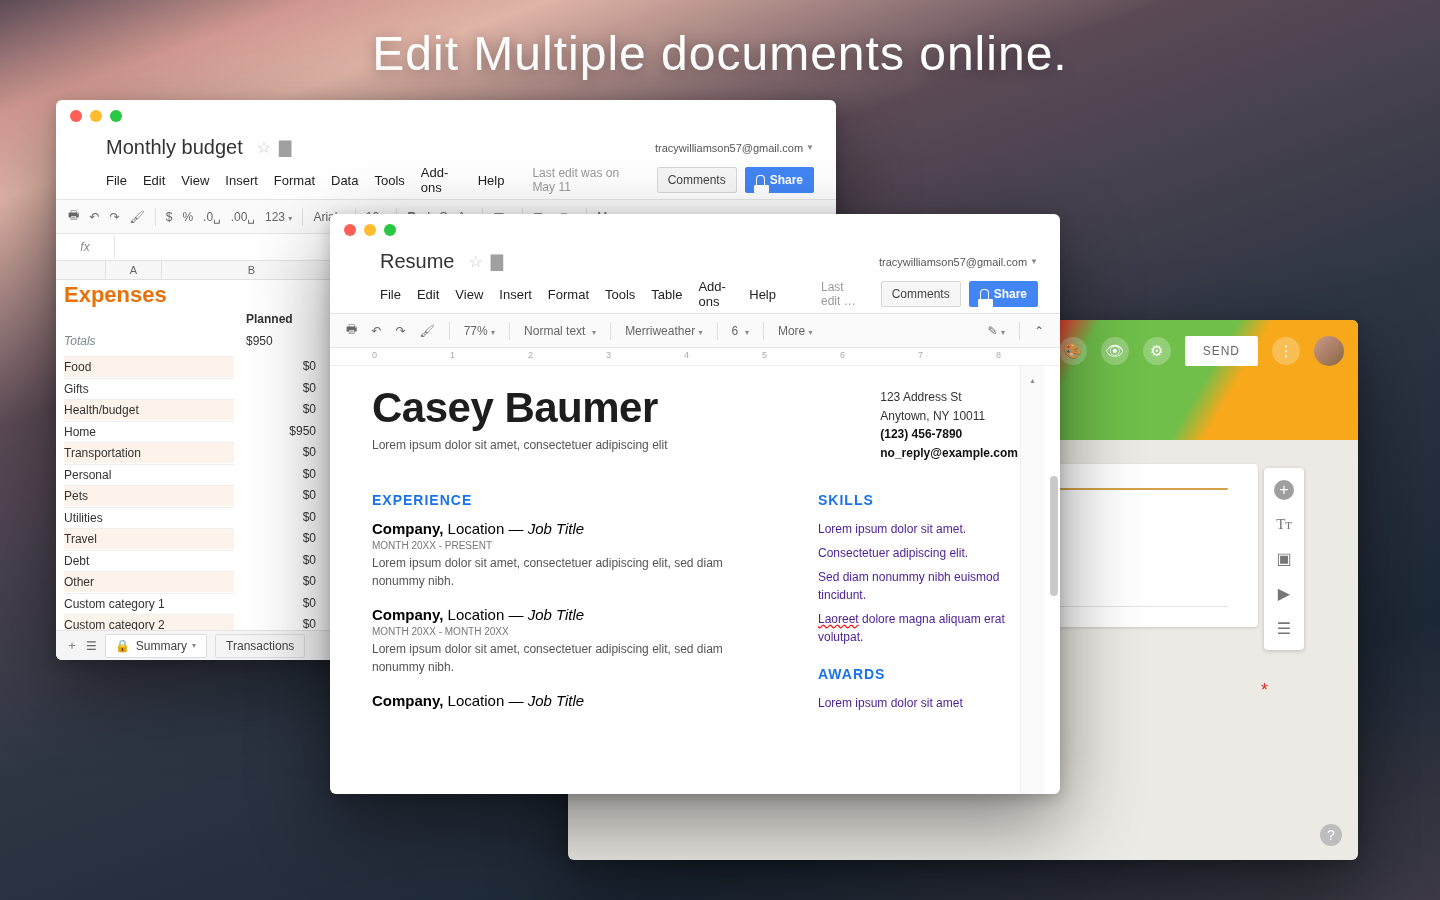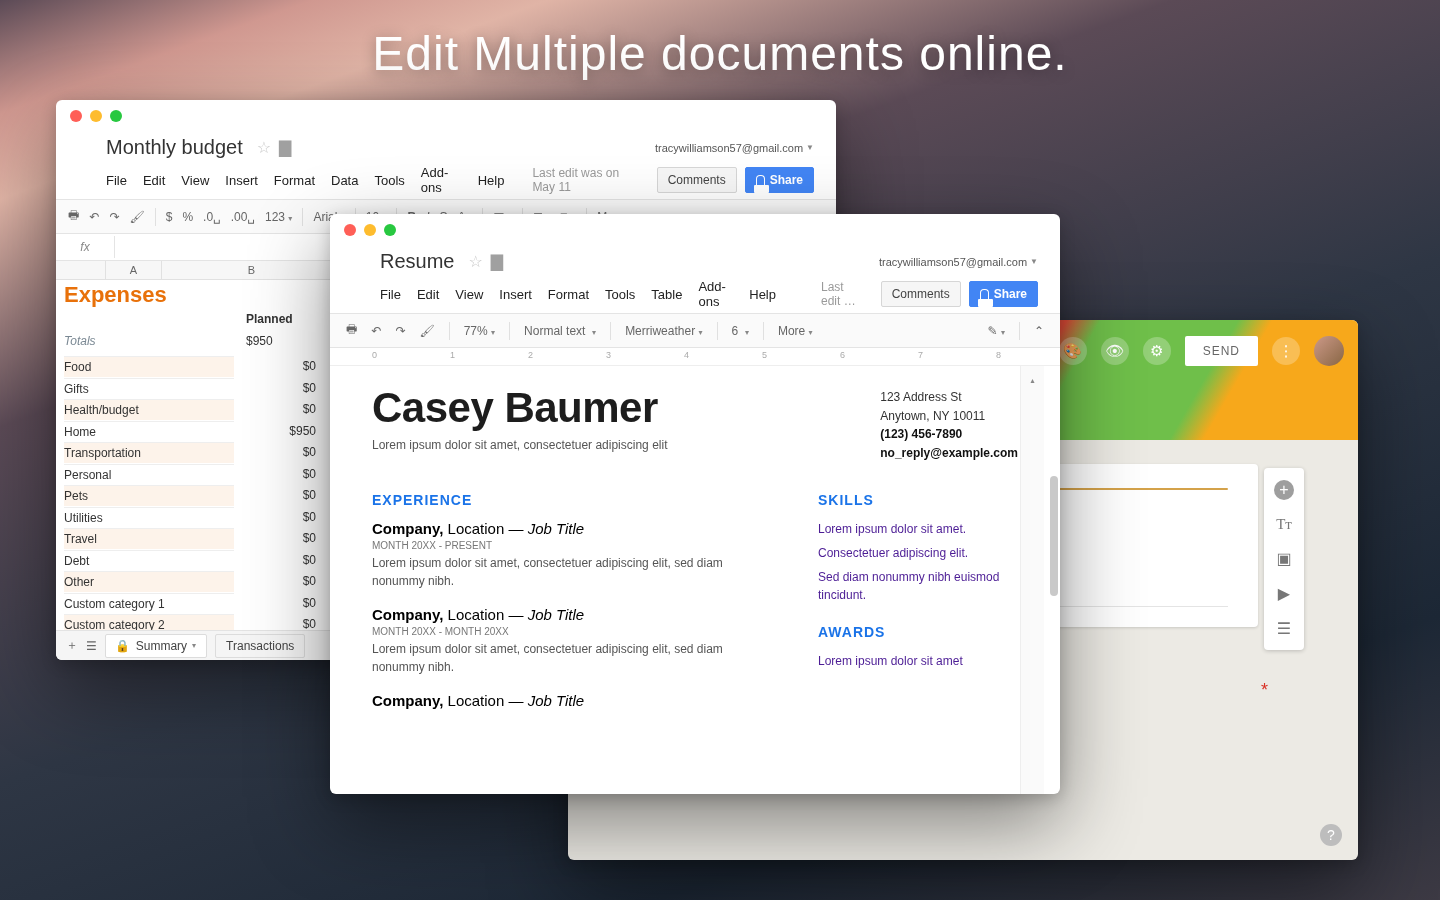--- a/index.html
+++ b/index.html
@@ -319,20 +319,21 @@
           <div class="co"><span>Company,</span><span class="loc"> Location — </span><span class="em">Job Title</span></div>
           <div class="dates">MONTH 20XX - MONTH 20XX</div>
           <p>Lorem ipsum dolor sit amet, consectetuer adipiscing elit, sed diam nonummy nibh.</p>
           <div class="co"><span>Company,</span><span class="loc"> Location — </span><span class="em">Job Title</span></div>
         </div>
         <div class="csec right">
           <h3>SKILLS</h3>
           <p>Lorem ipsum dolor sit amet.</p>
           <p>Consectetuer adipiscing elit.</p>
           <p>Sed diam nonummy nibh euismod tincidunt.</p>
+          <p><span class="spell">Laoreet</span> <span>dolore magna aliquam erat volutpat.</span></p>
           <h3 style="margin-top:20px;">AWARDS</h3>
           <p>Lorem ipsum dolor sit amet</p>
         </div>
       </div>
     </div>
     <div class="rside">
       <span class="tri">▴</span>
     </div>
     <div class="scrollthumb"></div>
   </div>

